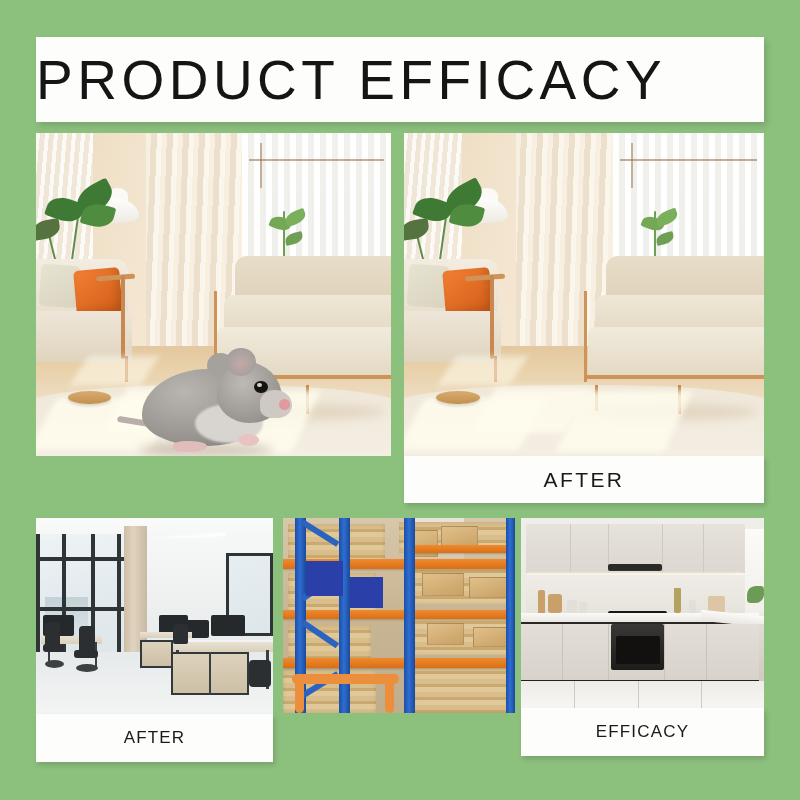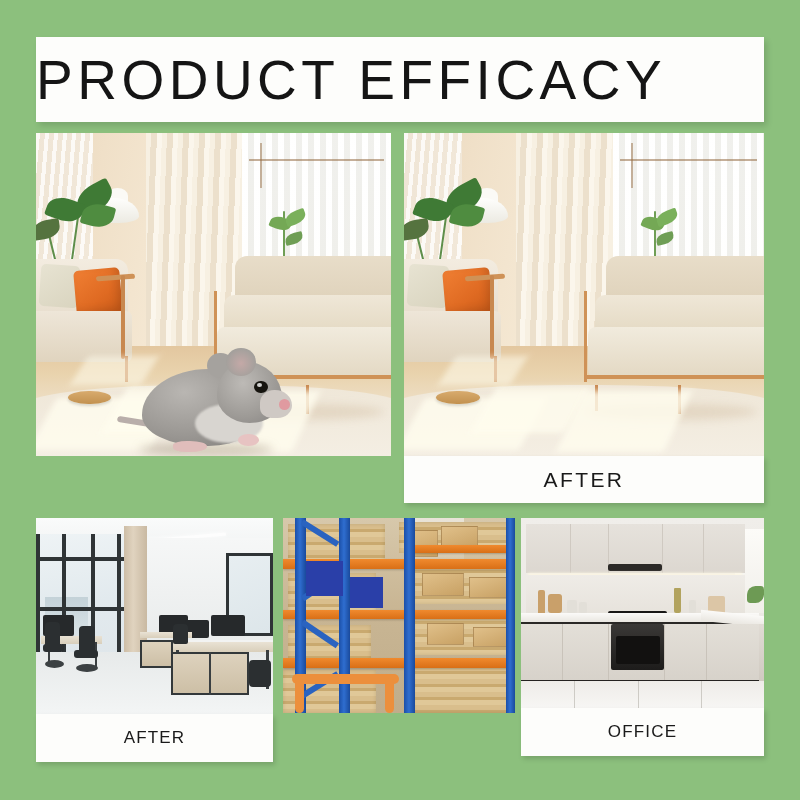--- a/index.html
+++ b/index.html
@@ -763,16 +763,16 @@
         <div class="toekick"></div>
         <div class="floor"></div>
         <div class="tile-line" style="left:22%;"></div>
         <div class="tile-line" style="left:48%;"></div>
         <div class="tile-line" style="left:74%;"></div>
       </div>
     </div>
   </div>
 
   <div class="caption-card" id="card-kitchen">
-    <span class="caption-text">OFFICE</span>
+    <span class="caption-text">EFFICACY</span>
   </div>
 
 </div>
 
 </body></html>

